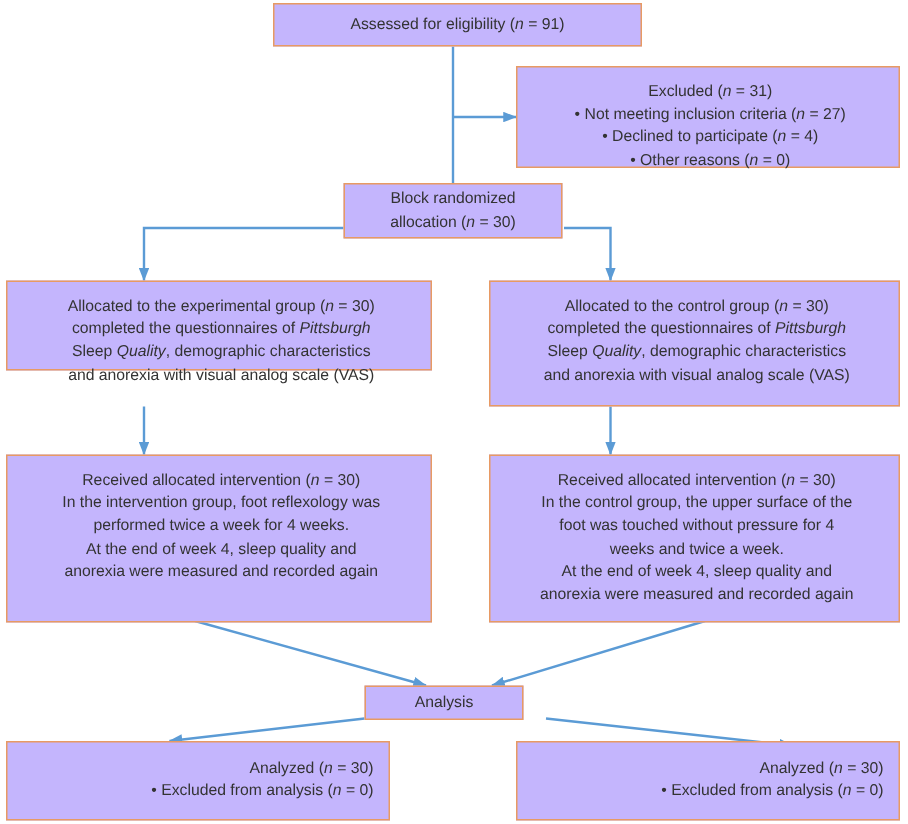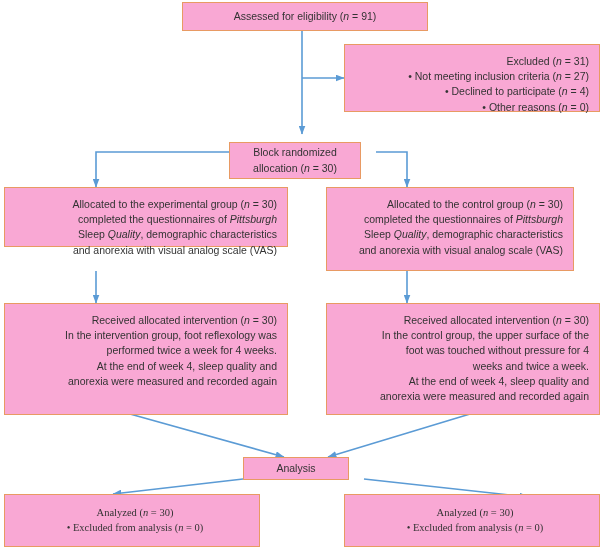--- a/index.html
+++ b/index.html
@@ -20,44 +20,43 @@
     left: 0;
     top: 0;
     width: 605px;
     height: 549px;
     pointer-events: none;
   }
   .node {
     position: absolute;
     box-sizing: border-box;
     border: 1px solid #e89a63;
-    background: #f9a8d4;
+    background: #c4b5fd;
     color: #333333;
     font-size: 10.5px;
     line-height: 15.2px;
     z-index: 2;
   }
   .node-text {
     display: block;
     white-space: pre-line;
   }
   .node.centered {
     display: flex;
     align-items: center;
     justify-content: center;
     text-align: center;
   }
   .node.padded {
     padding: 9px 10px 9px 13px;
-    text-align: right;
+    text-align: center;
   }
   .node.padded-wide {
     padding: 10px 10px 10px 16px;
-    text-align: center;
-    font-family: Liberation Serif, serif;
+    text-align: right;
   }
   .italic-word {
     font-style: italic;
   }
 </style>
 </head>
 <body>
 
 <div id="diagram-root">
 
@@ -93,33 +92,33 @@
     <span class="node-text">Assessed for eligibility (<span class="italic-word">n</span> = 91)</span>
   </div>
 
   <div class="node padded" style="left:344px; top:44px; width:256px; height:68px;">
     <span class="node-text">Excluded (<span class="italic-word">n</span> = 31)
 • Not meeting inclusion criteria (<span class="italic-word">n</span> = 27)
 • Declined to participate (<span class="italic-word">n</span> = 4)
 • Other reasons (<span class="italic-word">n</span> = 0)</span>
   </div>
 
-  <div class="node centered" style="left:229px; top:142px; width:132px; height:37px;">
+  <div class="node centered" style="left:229px; top:122px; width:146px; height:37px;">
     <span class="node-text">Block randomized
 allocation (<span class="italic-word">n</span> = 30)</span>
   </div>
 
   <div class="node padded" style="left:4px; top:187px; width:284px; height:60px;">
     <span class="node-text">Allocated to the experimental group (<span class="italic-word">n</span> = 30)
 completed the questionnaires of <span class="italic-word">Pittsburgh</span>
 Sleep <span class="italic-word">Quality</span>, demographic characteristics
 and anorexia with visual analog scale (VAS)</span>
   </div>
 
-  <div class="node padded" style="left:326px; top:187px; width:248px; height:84px;">
+  <div class="node padded" style="left:326px; top:187px; width:274px; height:84px;">
     <span class="node-text">Allocated to the control group (<span class="italic-word">n</span> = 30)
 completed the questionnaires of <span class="italic-word">Pittsburgh</span>
 Sleep <span class="italic-word">Quality</span>, demographic characteristics
 and anorexia with visual analog scale (VAS)</span>
   </div>
 
   <div class="node padded" style="left:4px; top:303px; width:284px; height:112px;">
     <span class="node-text">Received allocated intervention (<span class="italic-word">n</span> = 30)
 In the intervention group, foot reflexology was
 performed twice a week for 4 weeks.

